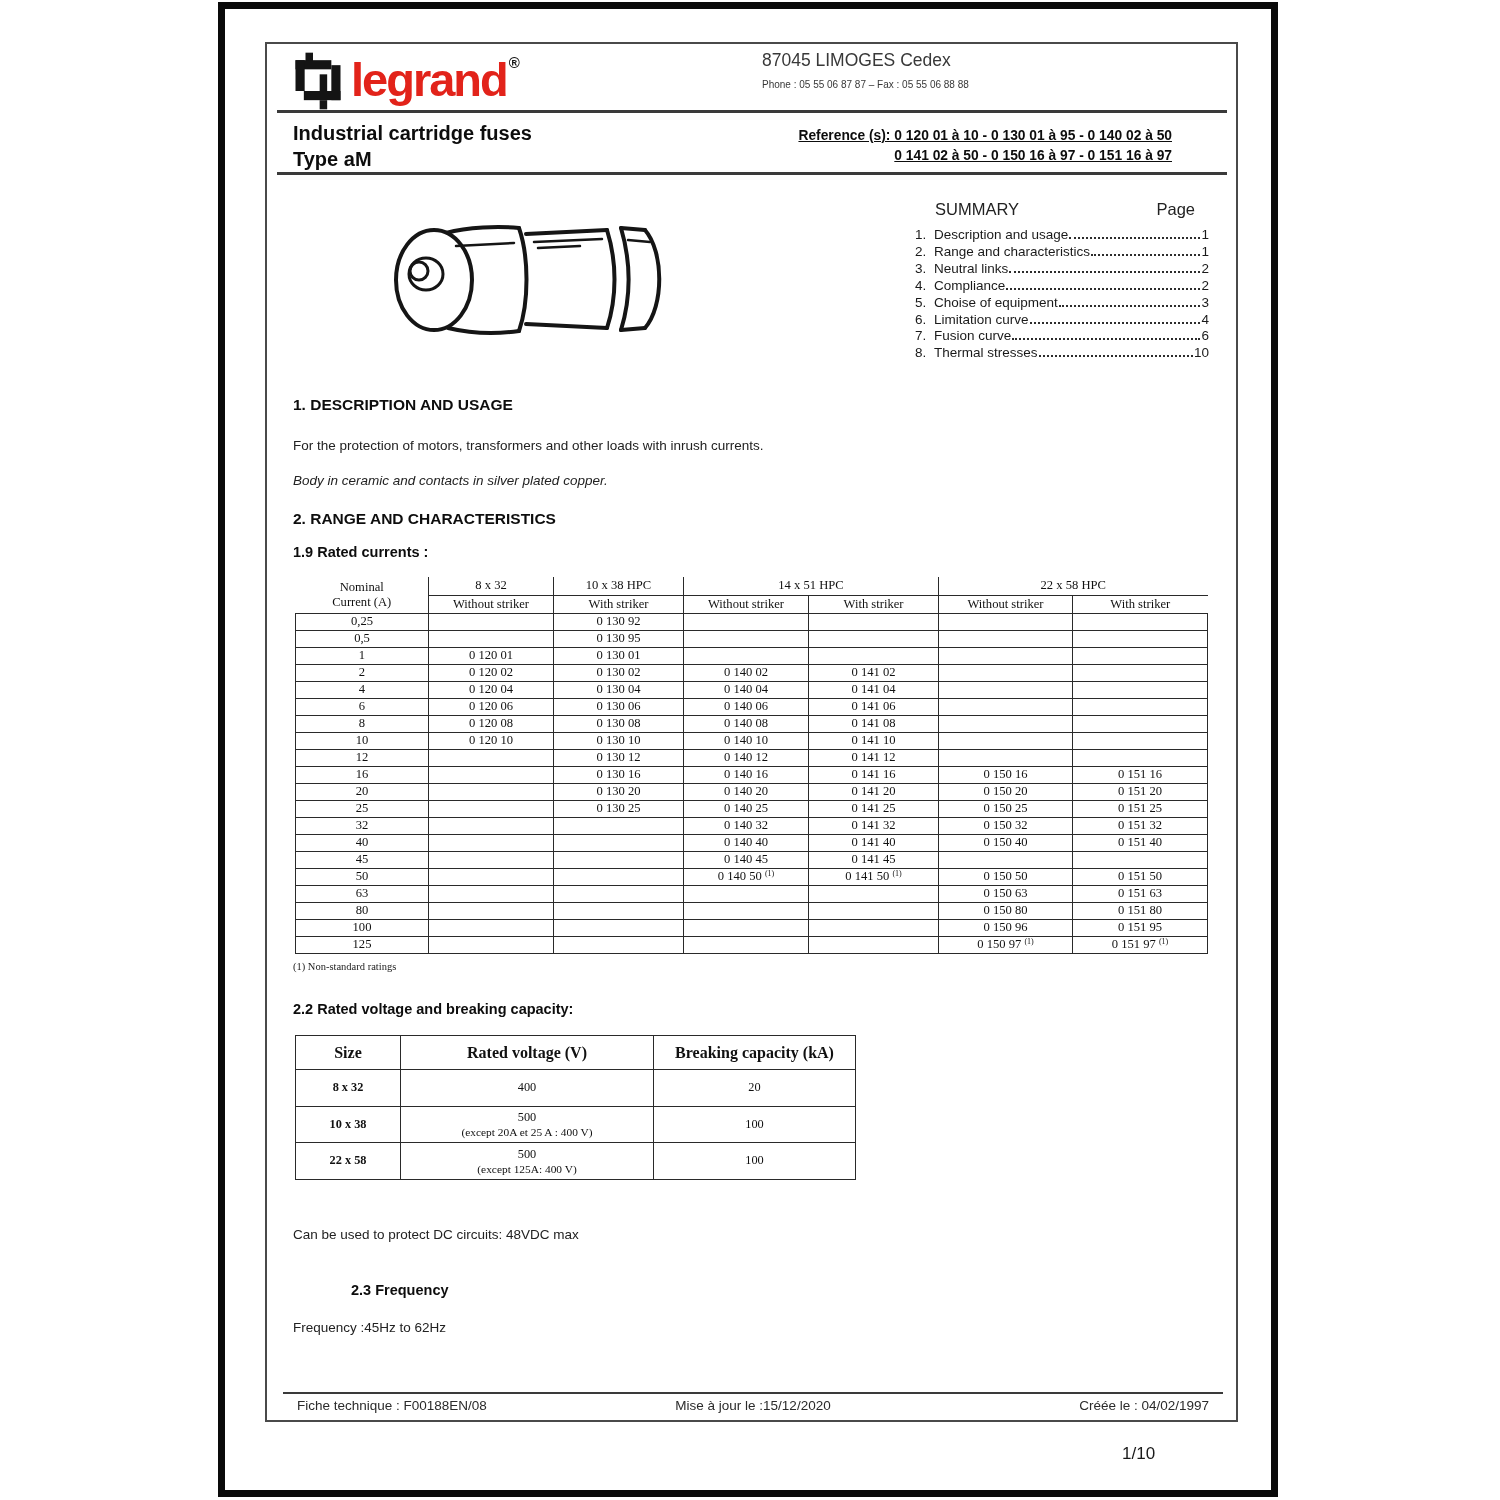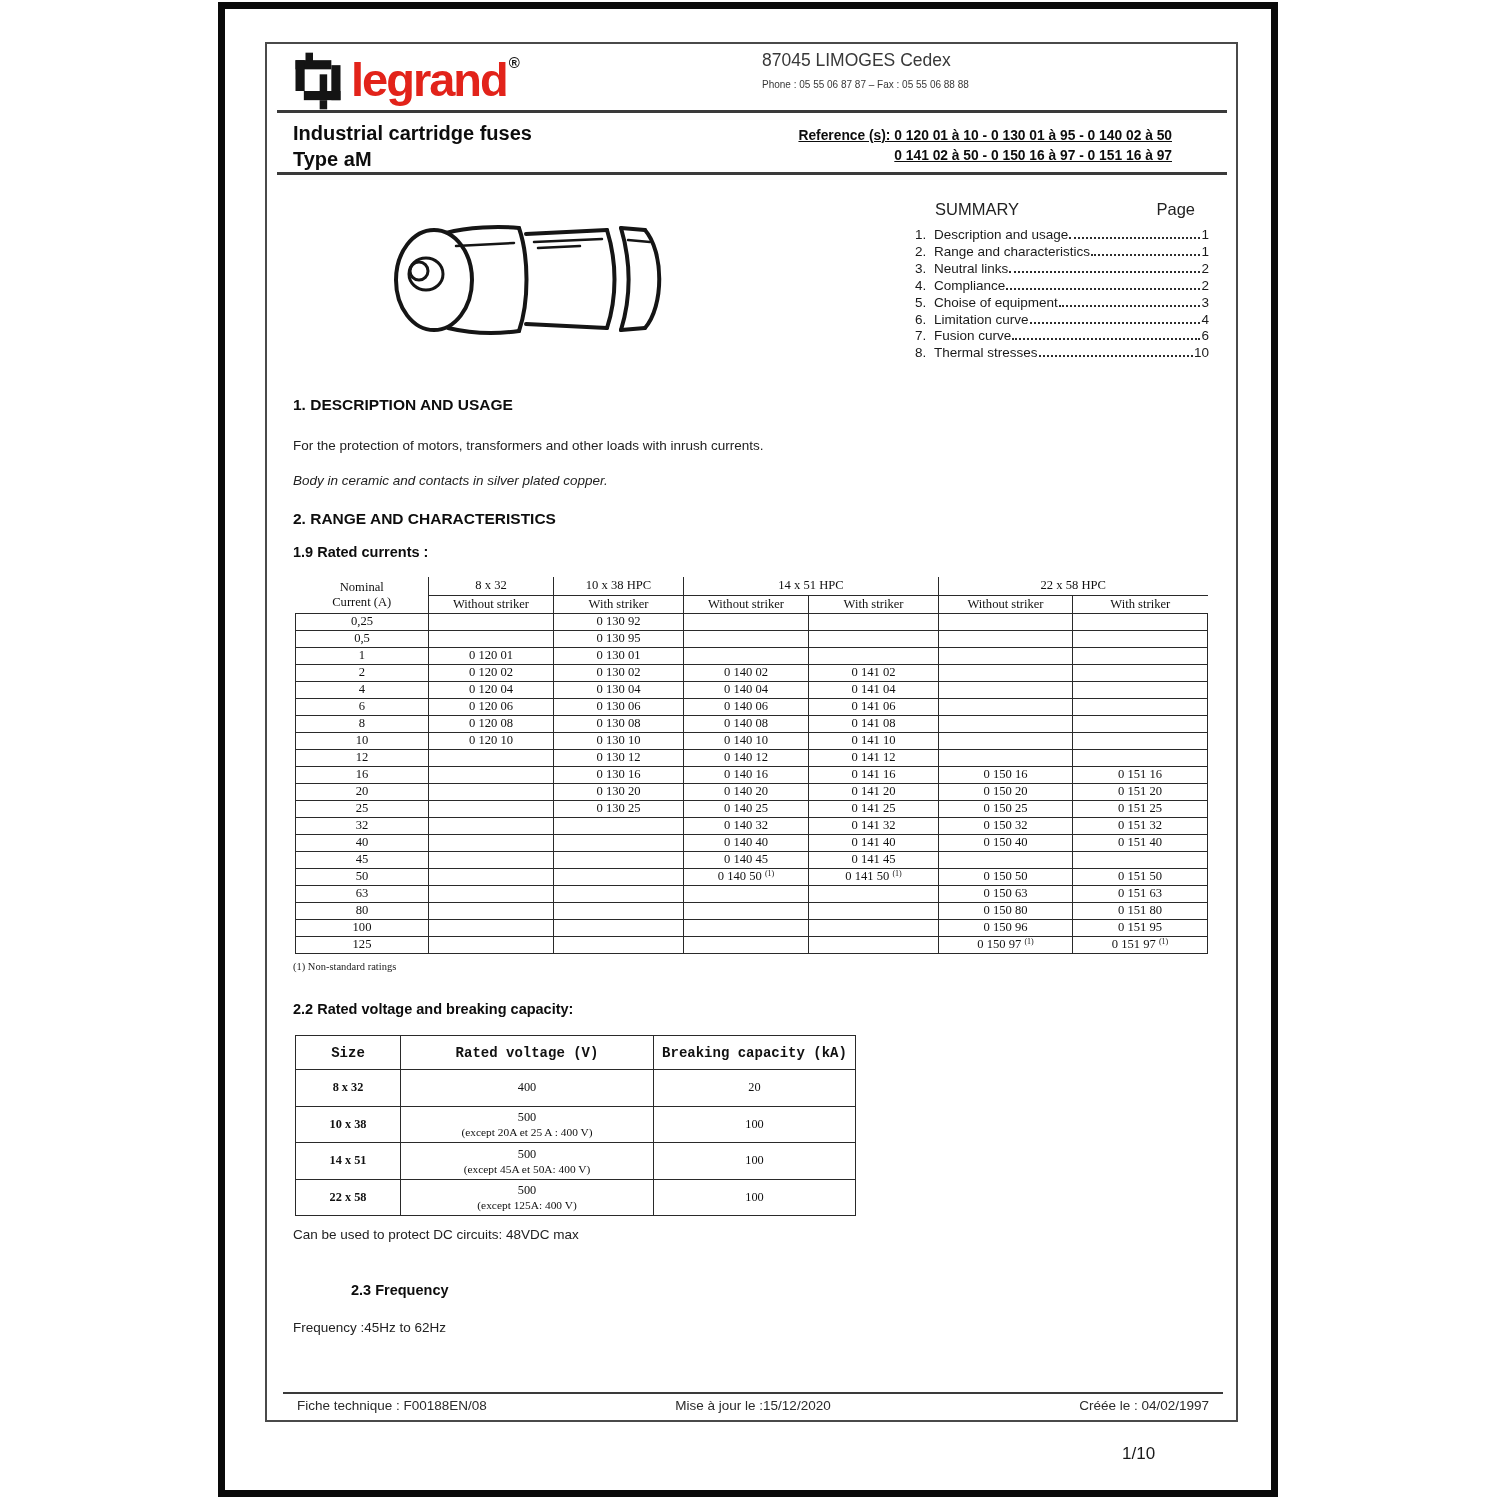--- a/index.html
+++ b/index.html
@@ -50,21 +50,21 @@
   .rated tbody td { height:17px; border-left:1.5px solid #2a2a2a; border-top:1.8px solid #2a2a2a; }
   .rated tbody td:last-child { border-right:1.5px solid #2a2a2a; }
   .rated tbody tr:last-child td { border-bottom:1.8px solid #2a2a2a; }
   .rated sup { font-size:8px; vertical-align:4px; }
   .footnote { font-size:10.5px; color:#222; }
 
   
   .volt { left:28px; top:991px; width:560px; table-layout:fixed;
     font-family:"Liberation Serif","DejaVu Serif",serif; font-size:12.3px; color:#111; }
   .volt th, .volt td { border:1.6px solid #2a2a2a; text-align:center; vertical-align:middle; }
-  .volt th { height:34px; font-size:14px;font-family:Liberation Mono, monospace; }
+  .volt th { height:34px; font-size:16px; }
   .volt td { height:36.5px; }
   .v-size { font-weight:bold; }
   .v-note { font-size:11.4px; margin-top:1px; }
 
   
   .foot-rule { left:16px; top:1348px; width:940px; height:2px; background:#3a3a3a; }
   .foot-row { left:30px; top:1354px; width:912px; display:flex; font-size:13.5px; color:#2b2b2b; }
   .foot-left { flex:1; text-align:left; }
   .foot-center { flex:1; text-align:center; }
   .foot-right { flex:1; text-align:right; }
@@ -437,28 +437,20 @@
         </tr>
         <tr>
           <td class="v-size">10 x 38</td>
           <td class="v-volt">
             <div class="v-val">500</div>
             <div class="v-note">(except  20A et 25 A : 400 V)</div>
           </td>
           <td class="v-cap">100</td>
         </tr>
         <tr>
-          <td class="v-size">14 x 51</td>
-          <td class="v-volt">
-            <div class="v-val">500</div>
-            <div class="v-note">(except  45A et 50A: 400 V)</div>
-          </td>
-          <td class="v-cap">100</td>
-        </tr>
-        <tr>
           <td class="v-size">22 x 58</td>
           <td class="v-volt">
             <div class="v-val">500</div>
             <div class="v-note">(except  125A: 400 V)</div>
           </td>
           <td class="v-cap">100</td>
         </tr>
       </tbody>
   </table>
 

